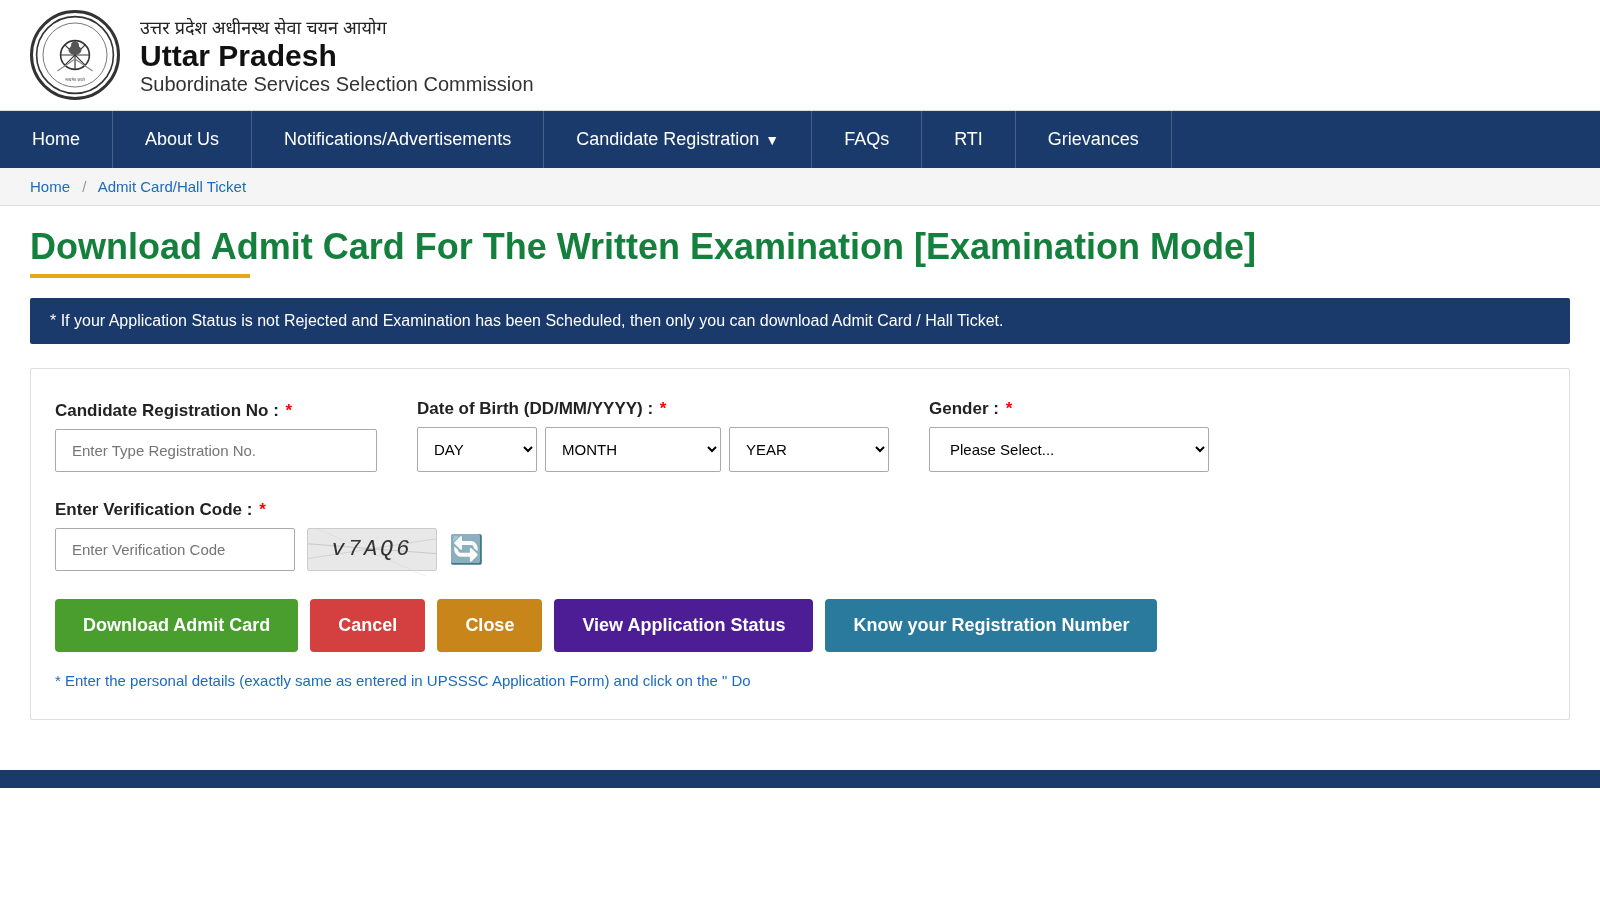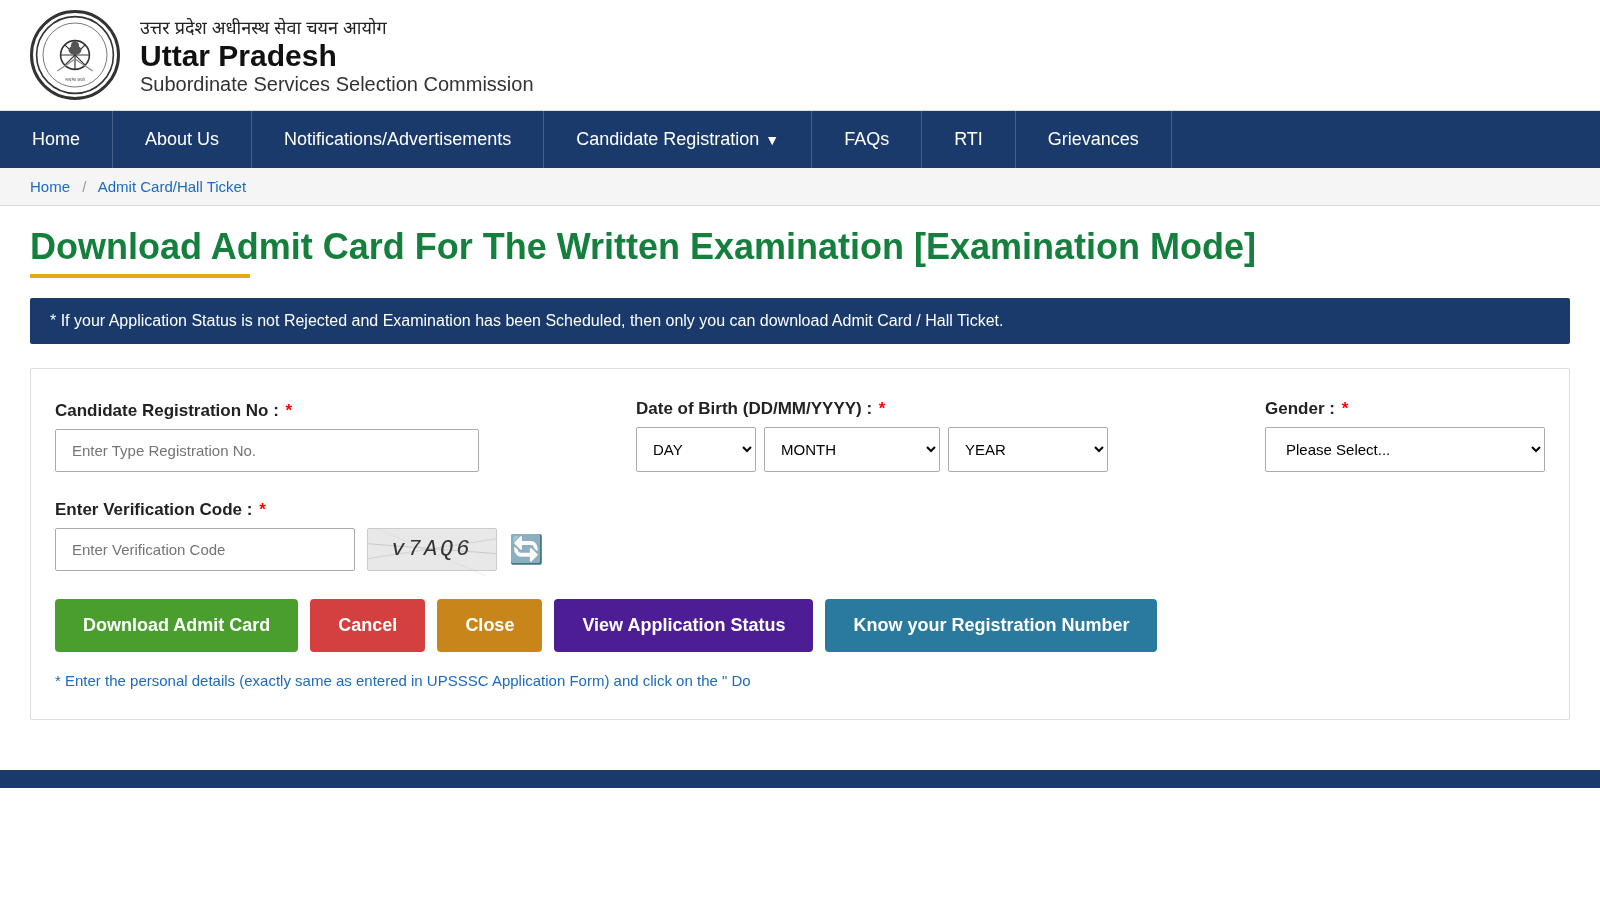--- a/index.html
+++ b/index.html
@@ -97,42 +97,41 @@
       border: 1px solid #ddd;
       padding: 30px 24px;
       border-radius: 2px;
     }
 
     .form-row-1 {
       display: flex;
       align-items: flex-end;
       gap: 40px;
       margin-bottom: 28px;
-      justify-content: space-between;
     }
 
     .form-group { display: flex; flex-direction: column; }
     .form-group label {
       font-size: 17px;
       font-weight: bold;
       color: #222;
       margin-bottom: 8px;
     }
     .required { color: red; margin-left: 2px; }
 
     .form-group input[type="text"] {
       border: 1px solid #aaa;
       padding: 12px 16px;
       font-size: 15px;
       color: #999;
       outline: none;
       border-radius: 2px;
     }
 
-    .reg-input { width: 424px; }
+    .reg-input { width: 322px; }
 
     .dob-group {
       display: flex;
       gap: 8px;
     }
     .dob-select {
       padding: 12px 12px;
       font-size: 15px;
       border: 1px solid #aaa;
       border-radius: 2px;
@@ -159,21 +158,21 @@
     .form-row-2 {
       margin-bottom: 28px;
     }
     .verification-inputs {
       display: flex;
       align-items: center;
       gap: 12px;
       margin-top: 0;
     }
     .verify-input {
-      width: 300px;
+      width: 240px;
       border: 1px solid #aaa;
       padding: 12px 16px;
       font-size: 15px;
       color: #999;
       outline: none;
       border-radius: 2px;
     }
     .captcha-box {
       background: #e8e8e8;
       border: 1px solid #ccc;

